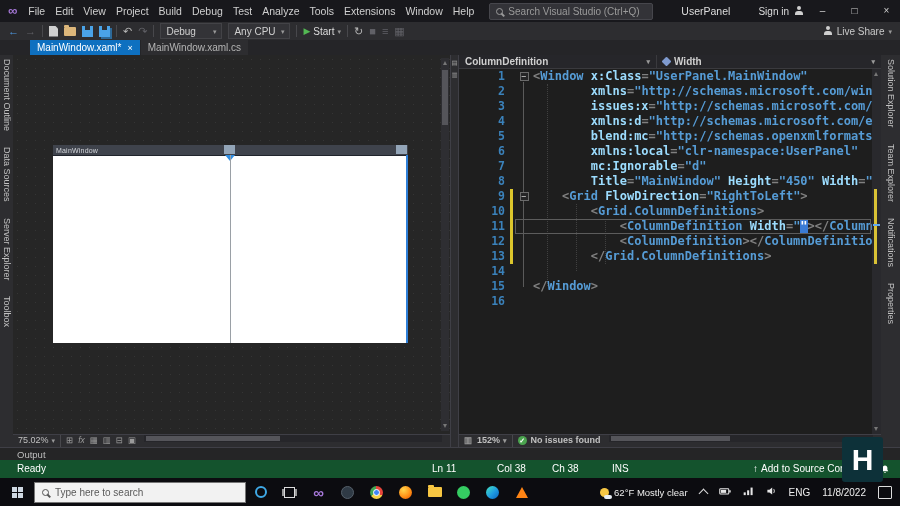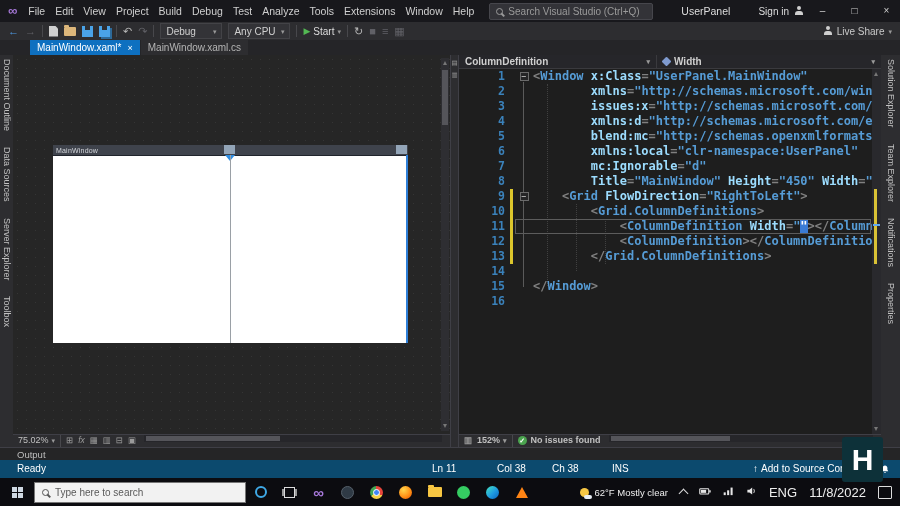--- a/index.html
+++ b/index.html
@@ -98,21 +98,21 @@
   .ed-vscroll{position:absolute;right:0;top:0;bottom:0;width:9px;background:#29292d;}
   .ed-vscroll::before{content:'';position:absolute;top:3px;left:2px;border-left:2.5px solid transparent;border-right:2.5px solid transparent;border-bottom:4px solid #777;}
   .ed-vscroll::after{content:'';position:absolute;bottom:3px;left:2px;border-left:2.5px solid transparent;border-right:2.5px solid transparent;border-top:4px solid #777;}
   .mark-y{position:absolute;left:2px;width:3px;top:120px;height:75px;background:#d9c235;}
   .mark-c{position:absolute;left:1px;width:7px;top:155px;height:2px;background:#60a8f0;}
   .health{display:flex;align-items:center;gap:4px;font-size:9px;color:#c0c0c0;}
   .hdot{width:9px;height:9px;border-radius:50%;background:#4ba44f;color:#fff;font-size:7px;line-height:9px;text-align:center;display:inline-block;}
   
   .output{position:absolute;left:0;top:447px;width:900px;height:13px;background:#252526;border-top:1px solid #3f3f46;display:flex;align-items:center;box-sizing:border-box;}
   .output .olabel{font-size:9.5px;color:#bdbdbd;padding-left:17px;}
-  .statusbar{position:absolute;left:0;top:460px;width:900px;height:18px;background:#0c4a6e;color:#fff;font-size:10px;}
+  .statusbar{position:absolute;left:0;top:460px;width:900px;height:18px;background:#14532d;color:#fff;font-size:10px;}
   .sb{position:absolute;top:0;height:18px;line-height:18px;color:#fff;}
   .ready{left:17px;} .p-ln{left:432px;} .p-col{left:497px;} .p-ch{left:552px;} .p-ins{left:612px;}
   .p-sc{right:34px;display:flex;align-items:center;gap:3px;}
   .p-sc .dd{color:#dce8f5;}
   .p-bell{right:10px;top:4px;height:auto;line-height:normal;}
   .taskbar{position:absolute;left:0;top:478px;width:900px;height:28px;background:#0c0c10;display:flex;align-items:center;}
   .tb-start{width:34px;display:flex;justify-content:center;}
   .win{display:grid;grid-template-columns:5px 5px;grid-template-rows:5px 5px;gap:1px;}
   .win i{background:#cfd8e2;}
   .tb-search{width:212px;height:21px;background:#f2f2f2;border:1px solid #777;display:flex;align-items:center;gap:6px;padding:0 7px;box-sizing:border-box;font-size:10px;color:#5a5a5a;}
@@ -127,21 +127,21 @@
   .ico-folder{width:14px;height:10px;background:#f7c642;border-radius:1px;position:relative;}
   .ico-folder::before{content:'';position:absolute;left:0;top:-2px;width:6px;height:2px;background:#f7c642;border-radius:1px 1px 0 0;}
   .ico-wa{width:13px;height:13px;border-radius:50%;background:#35cc62;}
   .ico-edge{width:13px;height:13px;border-radius:50%;background:linear-gradient(135deg,#45e6c2,#1e9ae0 55%,#0b63bd);}
   .ico-vlc{width:0;height:0;border-left:6px solid transparent;border-right:6px solid transparent;border-bottom:11px solid #ff8414;}
   .tb-tray{margin-left:auto;display:flex;align-items:center;gap:12px;padding-right:8px;}
   .tb-weather{display:flex;align-items:center;gap:5px;font-size:9.5px;color:#eee;}
   .sun{width:9px;height:9px;border-radius:50%;background:#f6c744;position:relative;display:inline-block;}
   .sun::after{content:'';position:absolute;right:-3px;bottom:-2px;width:8px;height:4px;background:#e8eef4;border-radius:3px;}
   .chevup{width:6px;height:6px;border-left:1.5px solid #ddd;border-top:1.5px solid #ddd;transform:rotate(45deg);margin-top:3px;display:inline-block;}
-  .tb-lang,.tb-date{font-size:13px;color:#eee;}
+  .tb-lang,.tb-date{font-size:10px;color:#eee;}
   .tb-action{width:12px;height:11px;border:1.2px solid #ddd;border-radius:1px;}
   .watermark{position:absolute;right:17px;top:437px;width:41px;height:45px;background:#0d3139;color:#fff;display:flex;align-items:center;justify-content:center;font-size:30px;font-weight:bold;border-radius:3px;z-index:60;}
 </style>
 </head>
 <body>
 
 <div id="root">
 
   <div class="titlebar">
     <span class="vs-logo">∞</span>

